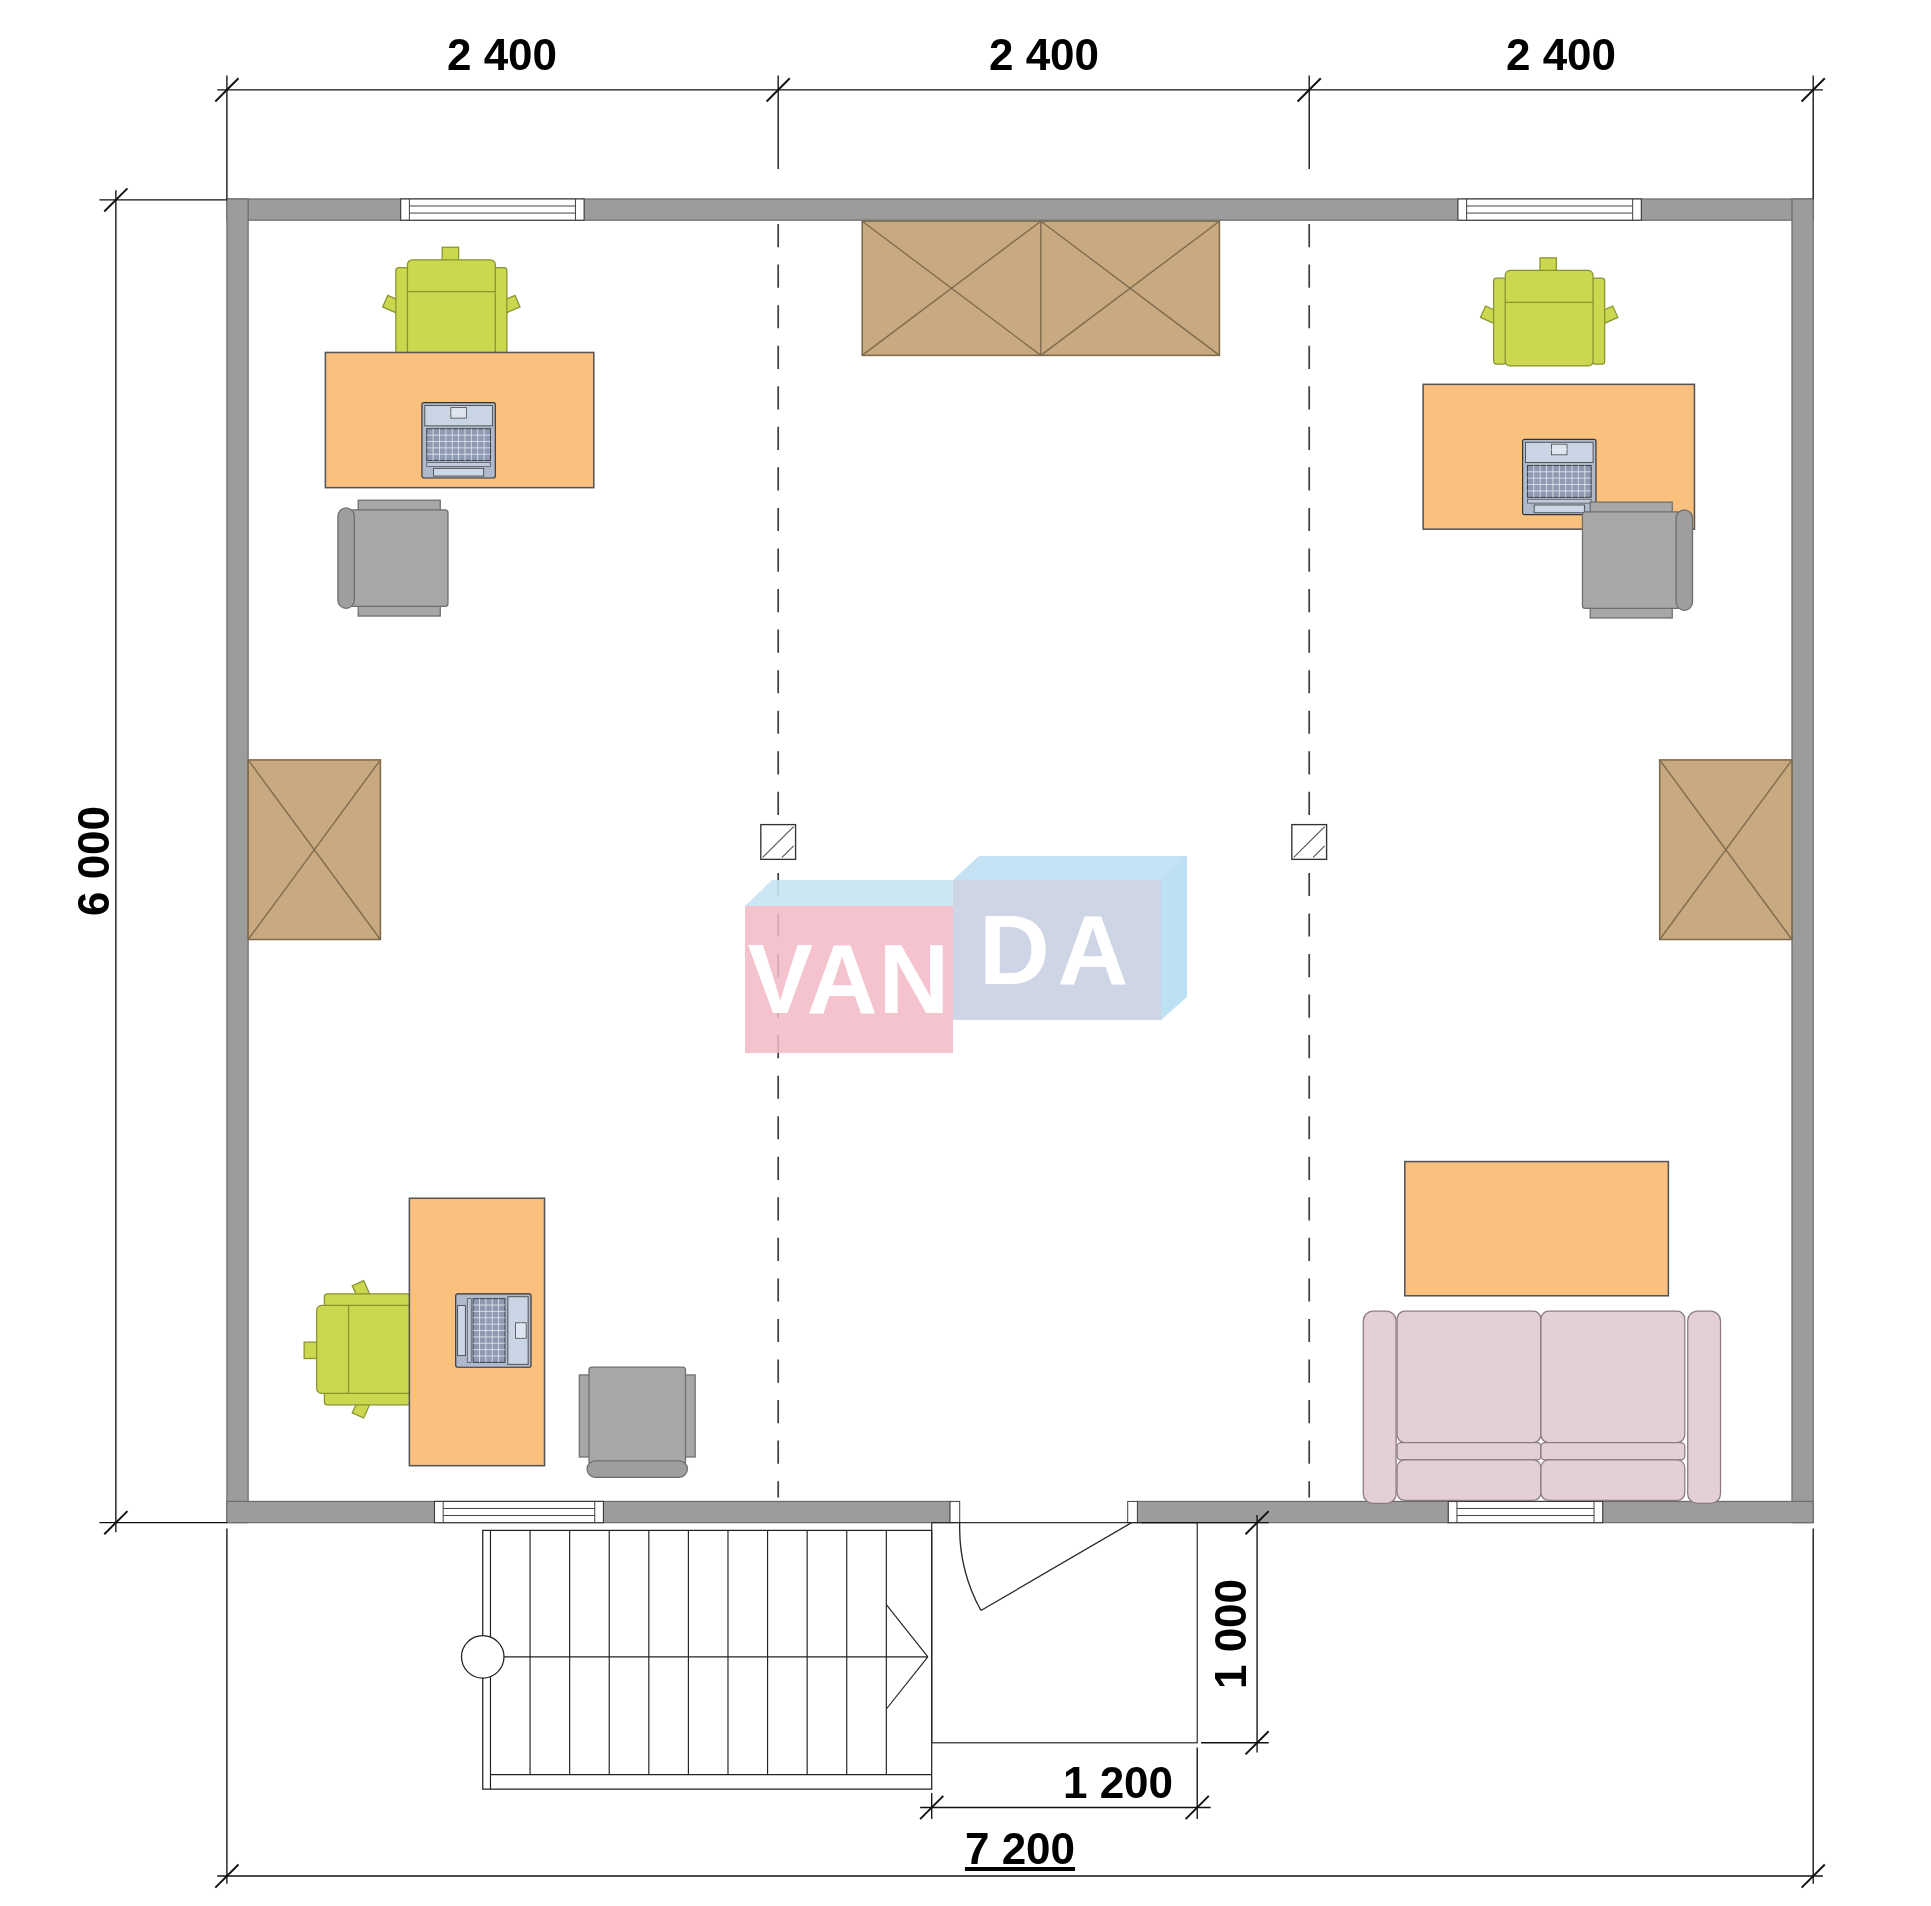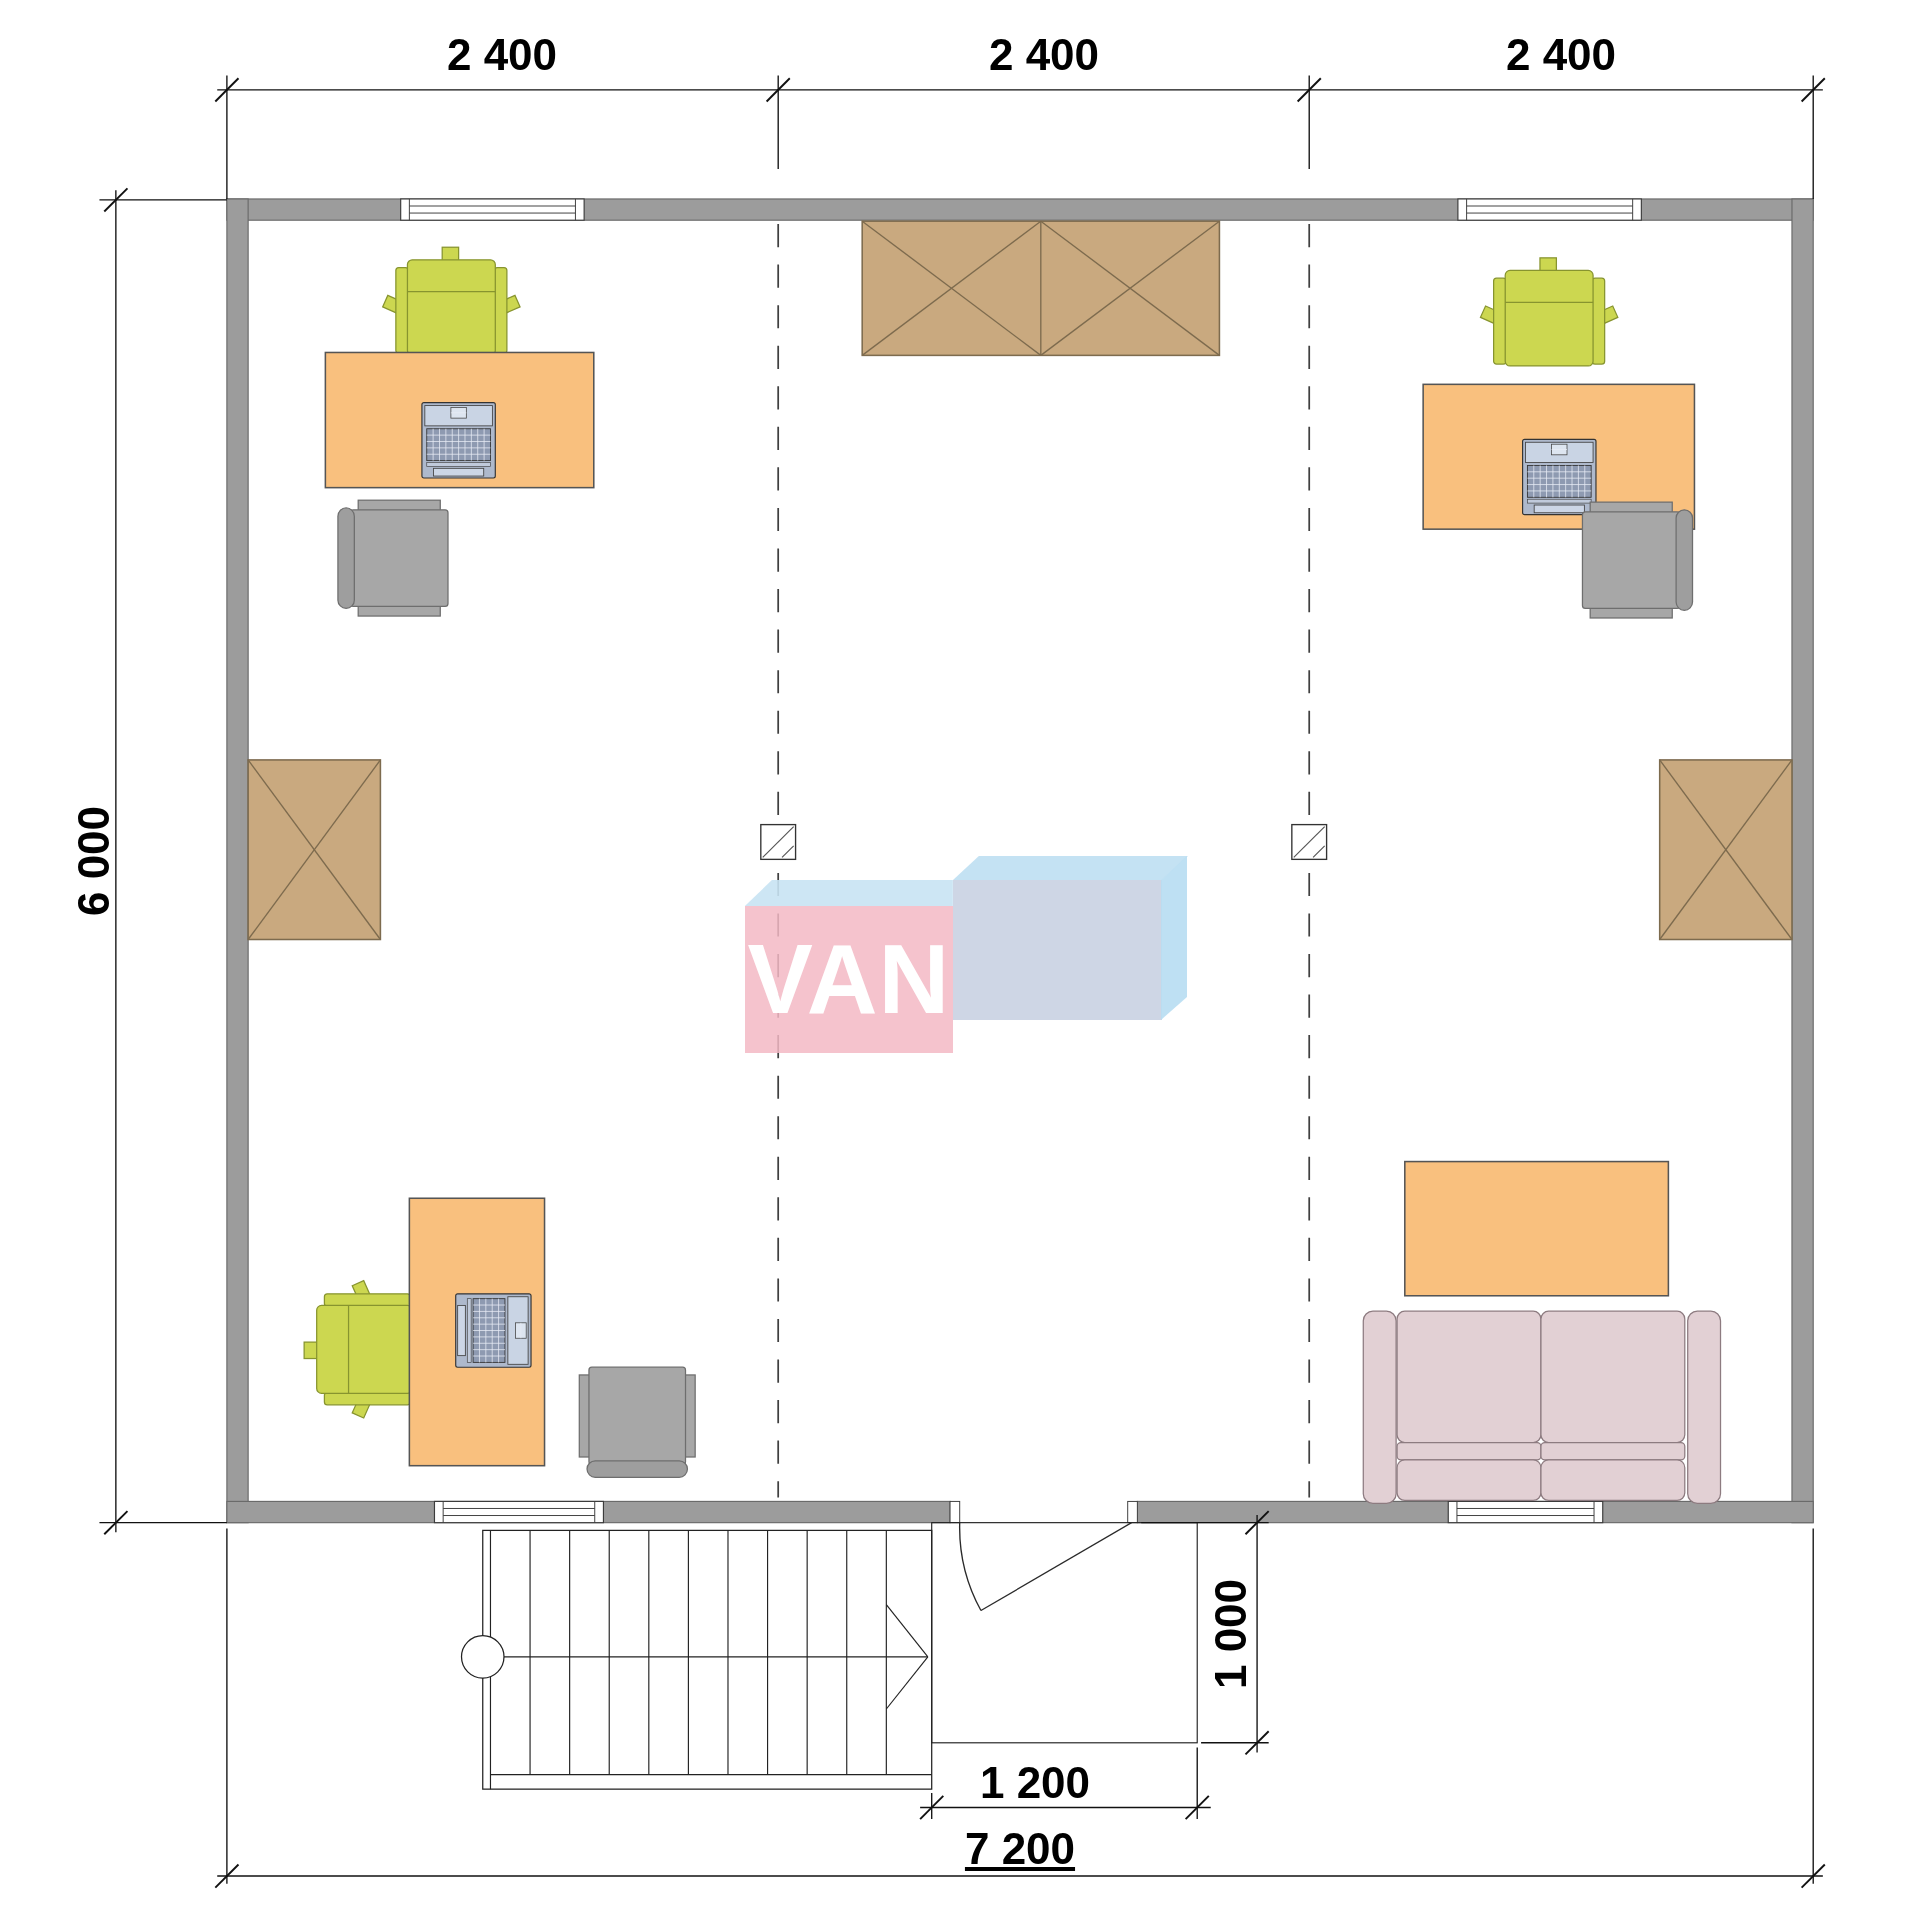--- a/index.html
+++ b/index.html
@@ -311,23 +311,24 @@
     </g>
   </svg>
 
   <div id="logo">
     <div class="face pink-top"></div>
     <div class="face pink-front"></div>
     <div class="face blue-top"></div>
     <div class="face blue-front"></div>
     <div class="face blue-side"></div>
     <div class="lg-text lg-van">VAN</div>
+    <div class="lg-text lg-da">DA</div>
   </div>
 
   <div class="dim-label" style="left:415px;top:30px;width:174px;height:50px;">2 400</div>
   <div class="dim-label" style="left:957px;top:30px;width:174px;height:50px;">2 400</div>
   <div class="dim-label" style="left:1474px;top:30px;width:174px;height:50px;">2 400</div>
   <div class="dim-label rot" style="left:6.8px;top:836px;width:174px;height:50px;">6 000</div>
   <div class="dim-label rot" style="left:1144px;top:1609px;width:174px;height:50px;">1 000</div>
-  <div class="dim-label" style="left:948px;top:1758px;width:174px;height:50px;">1 200</div>
+  <div class="dim-label" style="left:1031px;top:1758px;width:174px;height:50px;">1 200</div>
   <div class="dim-label" style="left:933px;top:1824px;width:174px;height:50px;text-decoration:underline;">7 200</div>
 </div>
 
 
 </body></html>

